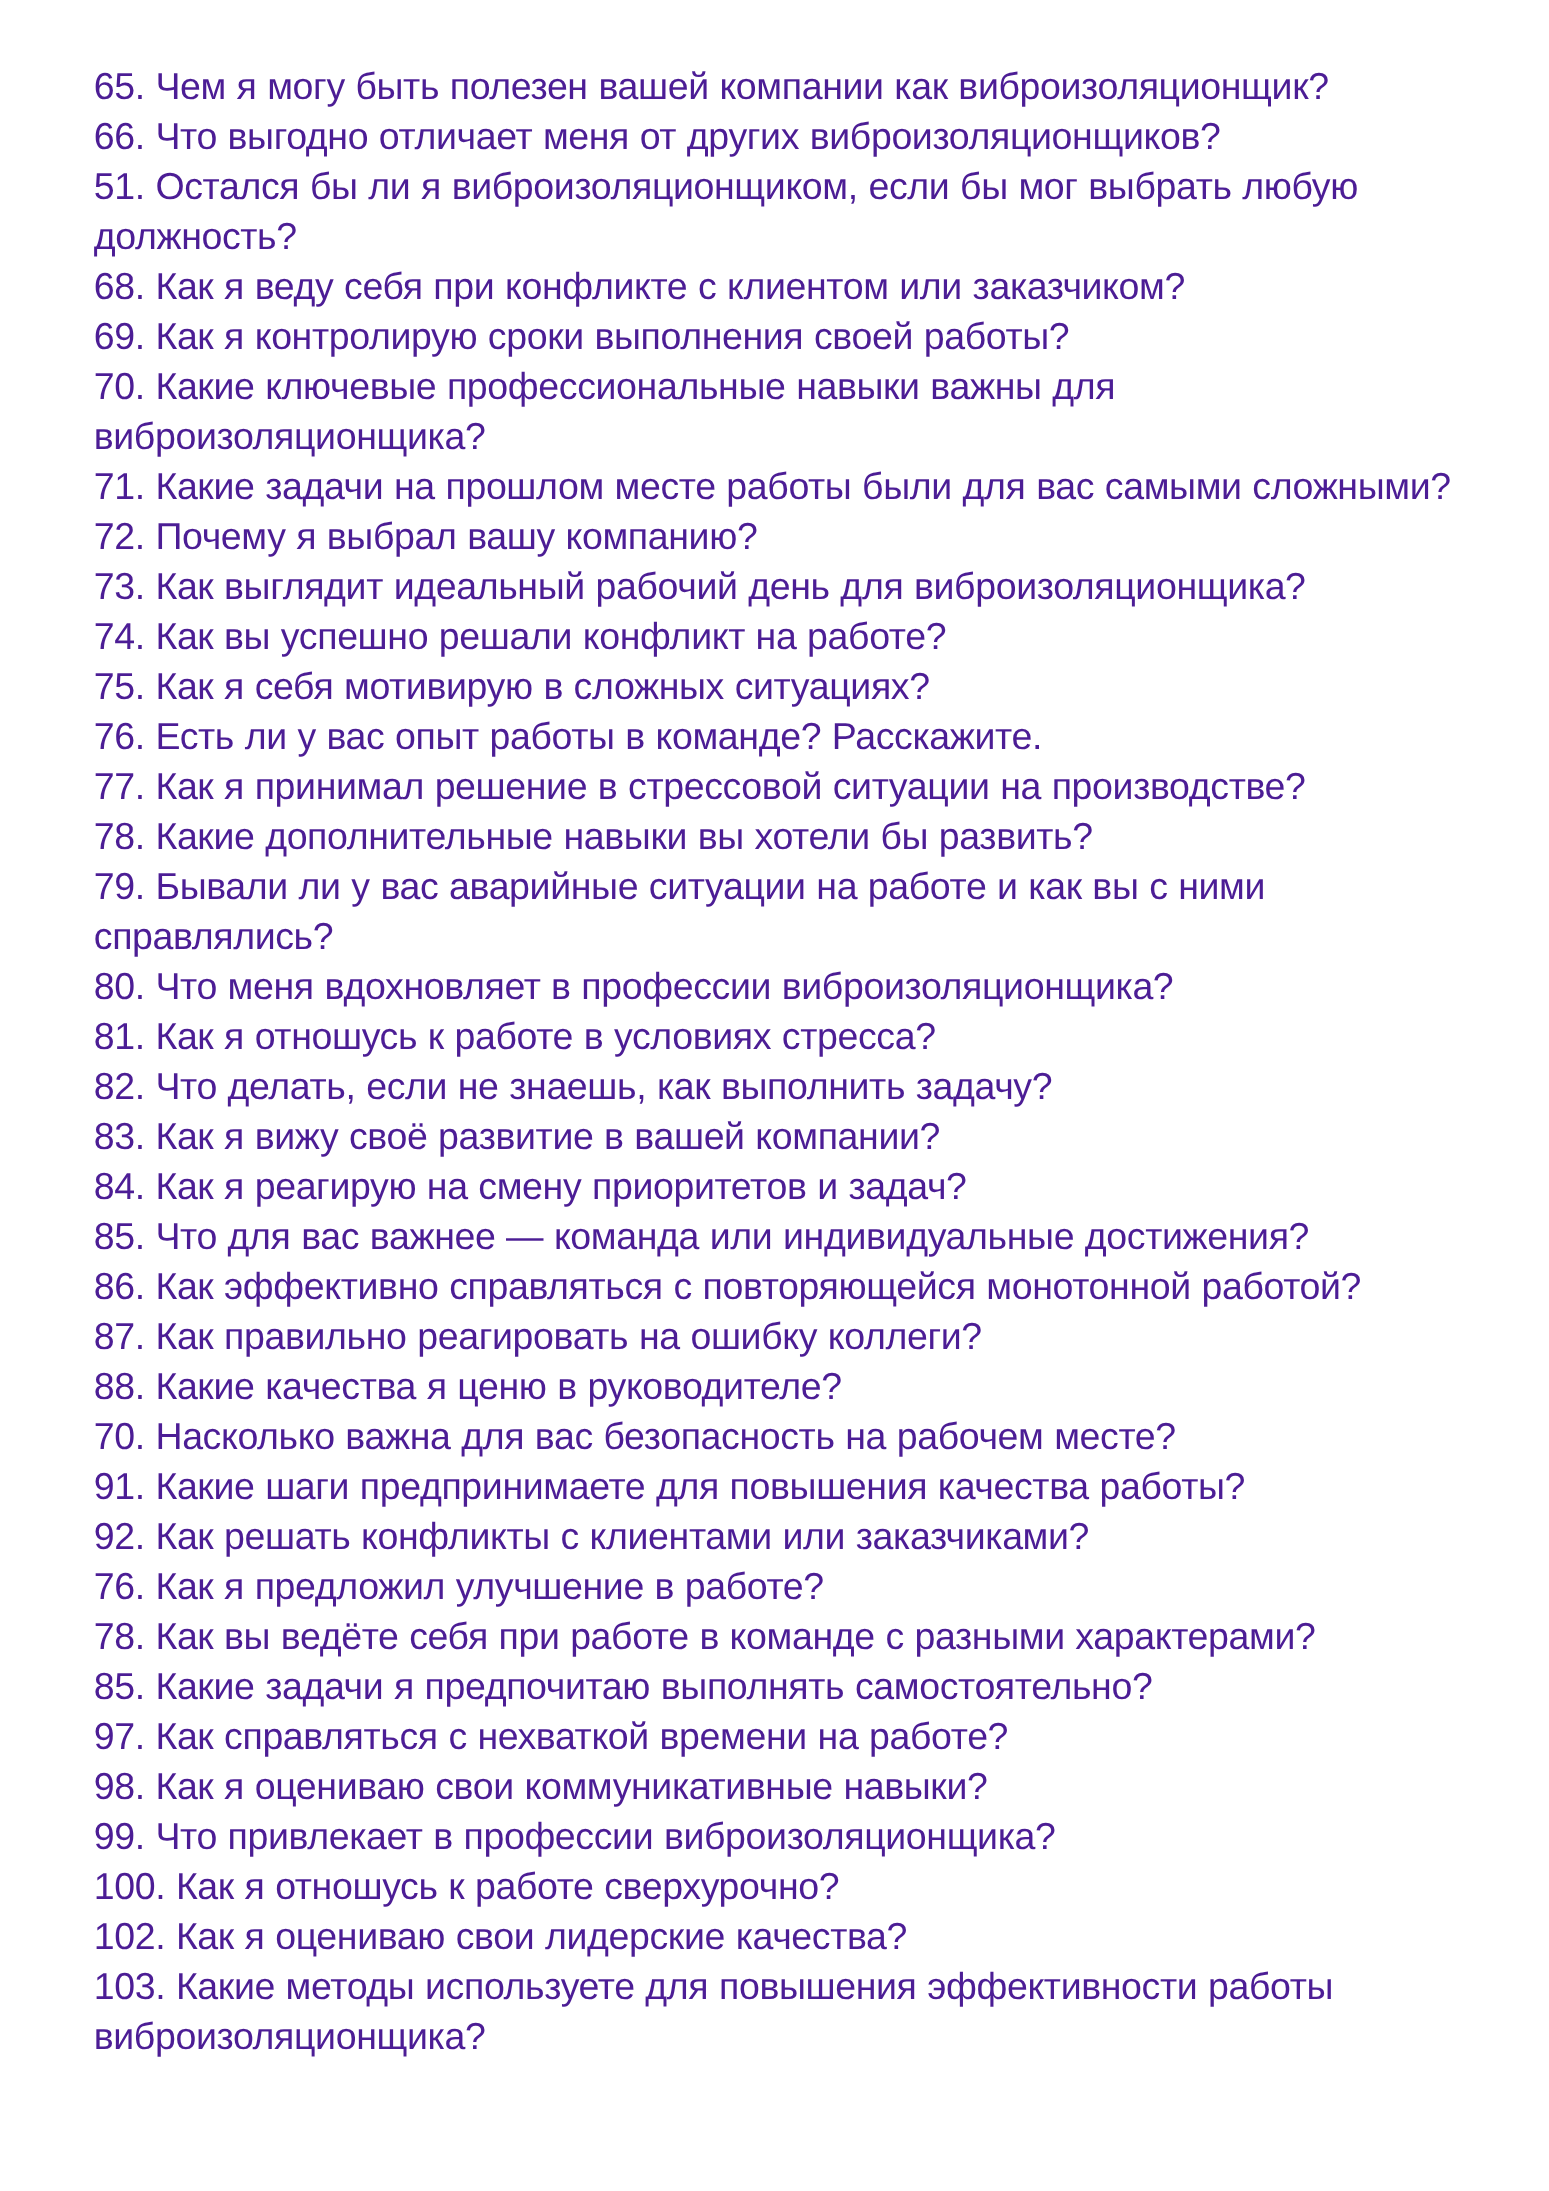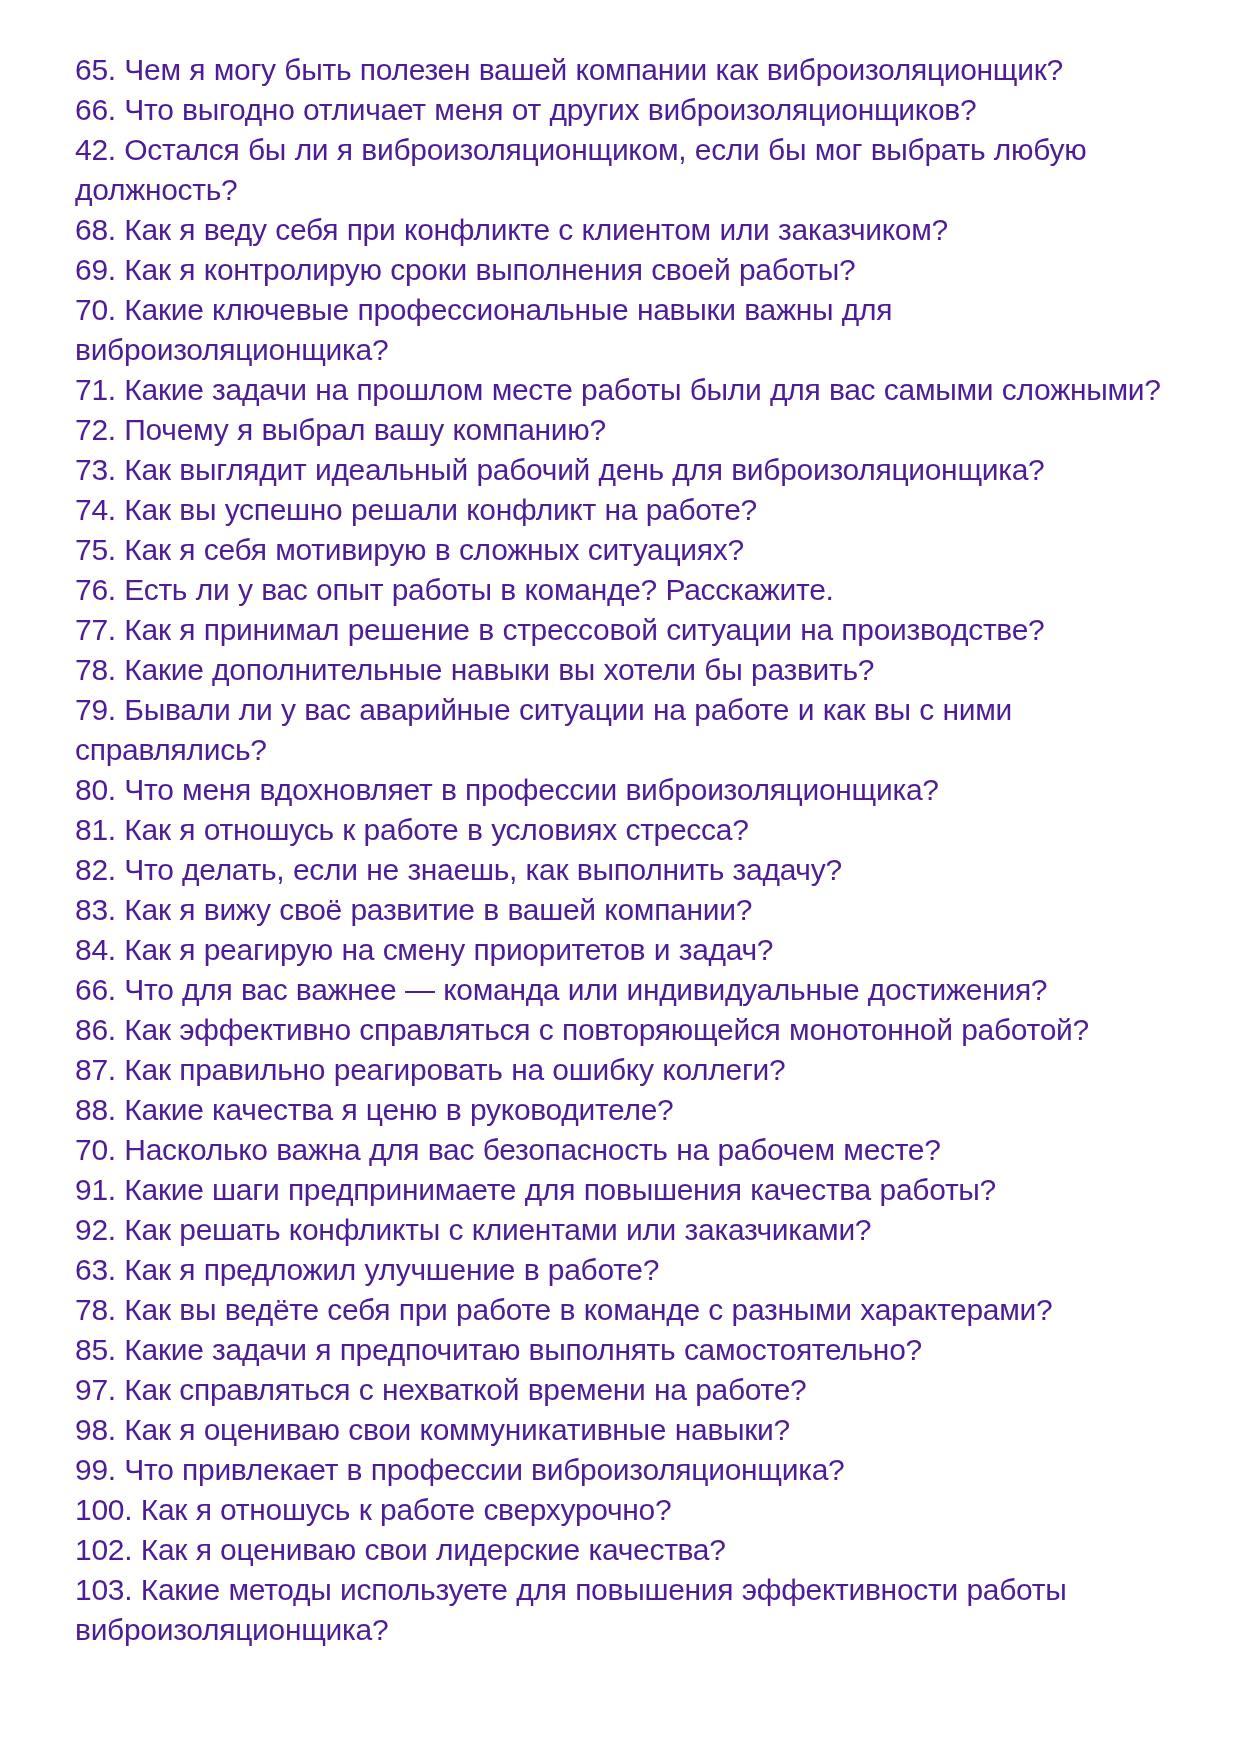--- a/index.html
+++ b/index.html
@@ -38,21 +38,21 @@
 </style>
 </head>
 <body>
 
 <div class="page">
   <div class="question-list">
   <p class="q">65. Чем я могу быть полезен вашей компании как виброизоляционщик?</p>
 
   <p class="q">66. Что выгодно отличает меня от других виброизоляционщиков?</p>
 
-  <p class="q">42. Остался бы ли я виброизоляционщиком, если бы мог выбрать любую должность?</p>
+  <p class="q">51. Остался бы ли я виброизоляционщиком, если бы мог выбрать любую должность?</p>
 
   <p class="q">68. Как я веду себя при конфликте с клиентом или заказчиком?</p>
 
   <p class="q">69. Как я контролирую сроки выполнения своей работы?</p>
 
   <p class="q">70. Какие ключевые профессиональные навыки важны для виброизоляционщика?</p>
 
   <p class="q">71. Какие задачи на прошлом месте работы были для вас самыми сложными?</p>
 
   <p class="q">72. Почему я выбрал вашу компанию?</p>
@@ -74,36 +74,36 @@
   <p class="q">80. Что меня вдохновляет в профессии виброизоляционщика?</p>
 
   <p class="q">81. Как я отношусь к работе в условиях стресса?</p>
 
   <p class="q">82. Что делать, если не знаешь, как выполнить задачу?</p>
 
   <p class="q">83. Как я вижу своё развитие в вашей компании?</p>
 
   <p class="q">84. Как я реагирую на смену приоритетов и задач?</p>
 
-  <p class="q">66. Что для вас важнее — команда или индивидуальные достижения?</p>
+  <p class="q">85. Что для вас важнее — команда или индивидуальные достижения?</p>
 
   <p class="q">86. Как эффективно справляться с повторяющейся монотонной работой?</p>
 
   <p class="q">87. Как правильно реагировать на ошибку коллеги?</p>
 
   <p class="q">88. Какие качества я ценю в руководителе?</p>
 
   <p class="q">70. Насколько важна для вас безопасность на рабочем месте?</p>
 
 
   <p class="q">91. Какие шаги предпринимаете для повышения качества работы?</p>
 
   <p class="q">92. Как решать конфликты с клиентами или заказчиками?</p>
 
-  <p class="q">63. Как я предложил улучшение в работе?</p>
+  <p class="q">76. Как я предложил улучшение в работе?</p>
 
 
   <p class="q">78. Как вы ведёте себя при работе в команде с разными характерами?</p>
 
   <p class="q">85. Какие задачи я предпочитаю выполнять самостоятельно?</p>
 
   <p class="q">97. Как справляться с нехваткой времени на работе?</p>
 
   <p class="q">98. Как я оцениваю свои коммуникативные навыки?</p>
 

